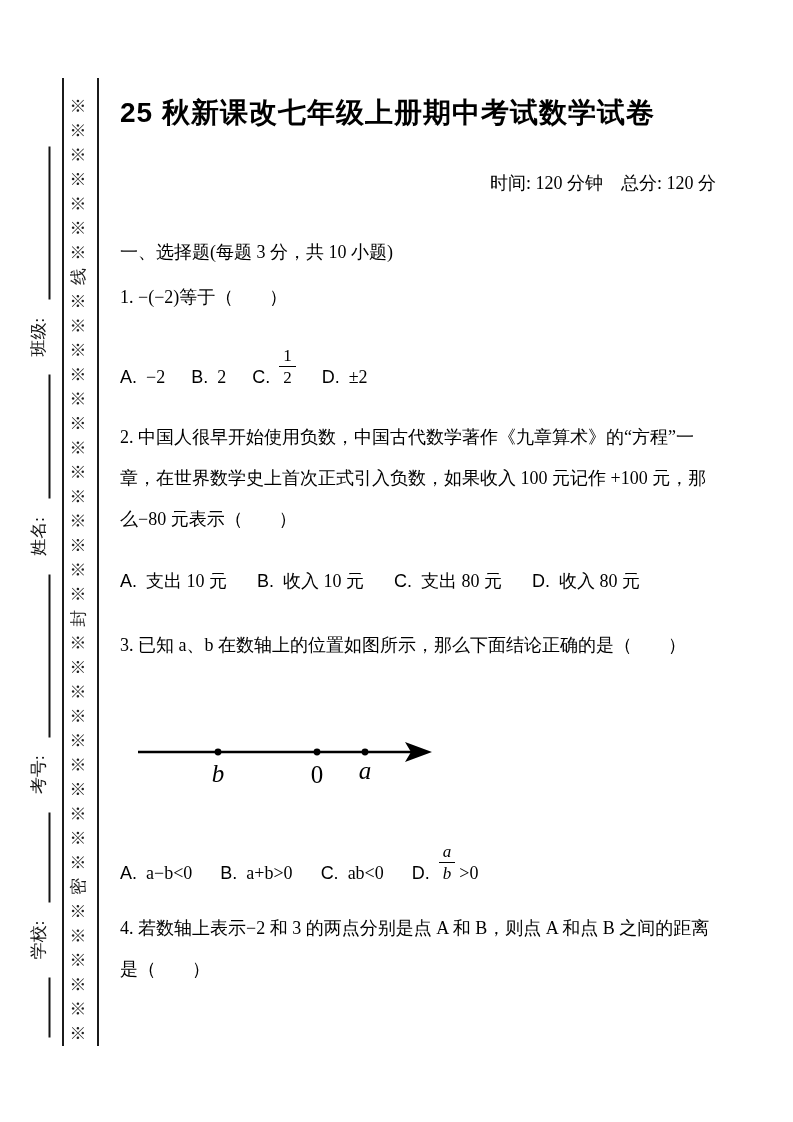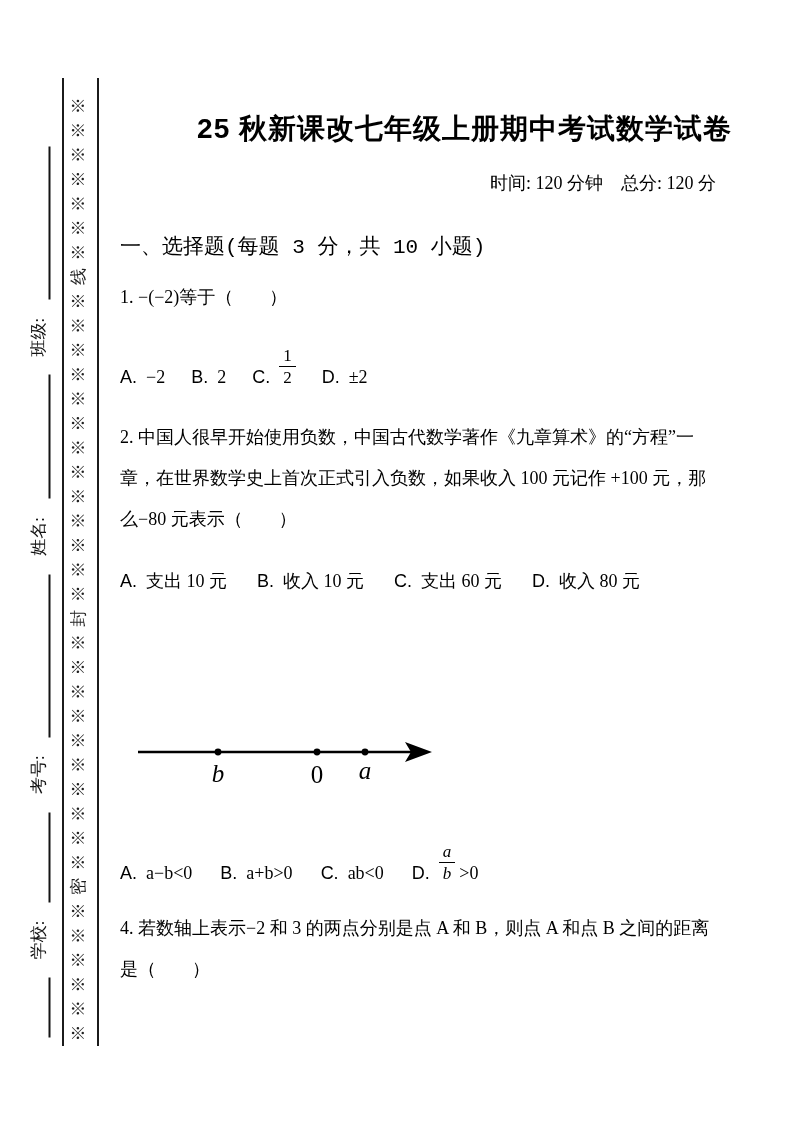--- a/index.html
+++ b/index.html
@@ -23,29 +23,29 @@
     position:absolute;left:-412px;top:575px;width:891px;height:34px;
     transform:rotate(-90deg);transform-origin:center center;
     display:flex;justify-content:space-between;align-items:flex-end;
     font-size:17px;white-space:nowrap;color:#111;
   }
   .seal-labels .field{padding-bottom:1px;}
   .blank{display:inline-block;height:24px;border-bottom:2px solid #141414;}
   .bw60{width:60px}.bw90{width:90px}.bw163{width:163px}.bw124{width:124px}.bw153{width:153px}
   
   .title{
-    position:absolute;left:120px;top:94px;width:596px;margin:16px;
-    text-align:right;font-size:28px;font-weight:bold;letter-spacing:1px;
+    position:absolute;left:120px;top:94px;width:596px;margin:0;
+    text-align:left;font-size:28px;font-weight:bold;letter-spacing:1px;
     font-family:"Liberation Sans", sans-serif;
   }
   .subtitle{
     position:absolute;left:120px;top:171px;width:596px;
     text-align:right;font-size:18px;
   }
-  .section{position:absolute;left:120px;top:232px;width:600px;font-size:21px;font-family:Liberation Mono, monospace;}
+  .section{position:absolute;left:120px;top:240px;width:600px;font-size:18px;}
   .q{position:absolute;left:120px;width:600px;font-size:18px;line-height:41px;}
   .q1{top:277px}
   .q2{top:417px}
   .q3{top:625px}
   .q4{top:908px}
   .opts{
     position:absolute;left:120px;display:flex;align-items:flex-end;
     font-size:18px;line-height:22px;
   }
   .opts1{top:336px;height:52px;column-gap:26px;}
@@ -116,28 +116,29 @@
     <span class="opt">
       <span class="lbl">A.</span>
       <span>支出 10 元</span>
     </span>
     <span class="opt">
       <span class="lbl">B.</span>
       <span>收入 10 元</span>
     </span>
     <span class="opt">
       <span class="lbl">C.</span>
-      <span>支出 60 元</span>
+      <span>支出 80 元</span>
     </span>
     <span class="opt">
       <span class="lbl">D.</span>
       <span>收入 80 元</span>
     </span>
   </div>
 
+  <div class="q q3">3.  已知 a、b 在数轴上的位置如图所示，那么下面结论正确的是（　　）</div>
 
   <svg class="figure" viewBox="0 0 330 78">
     <line x1="22" y1="40" x2="300" y2="40" stroke="#000" stroke-width="2.6"></line>
     <polygon points="316,40 289,30 295,40 289,50" fill="#000"></polygon>
     <circle cx="102" cy="40" r="3.4" fill="#000"></circle>
     <circle cx="201" cy="40" r="3.4" fill="#000"></circle>
     <circle cx="249" cy="40" r="3.4" fill="#000"></circle>
     <text class="it" x="102" y="70">b</text>
     <text x="201" y="71">0</text>
     <text class="it" x="249" y="67">a</text>

